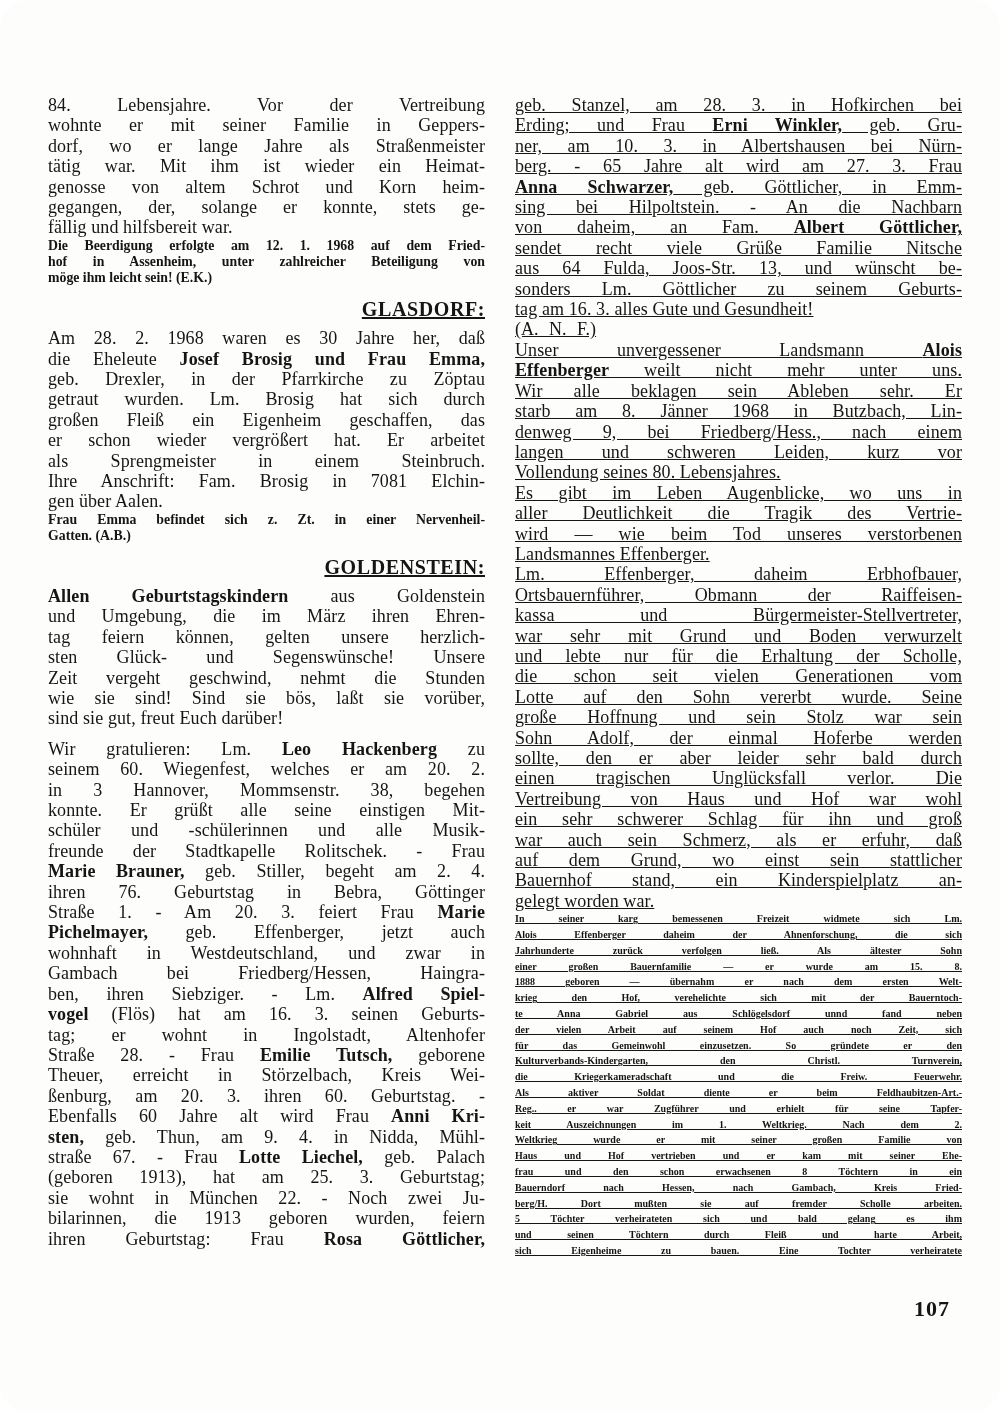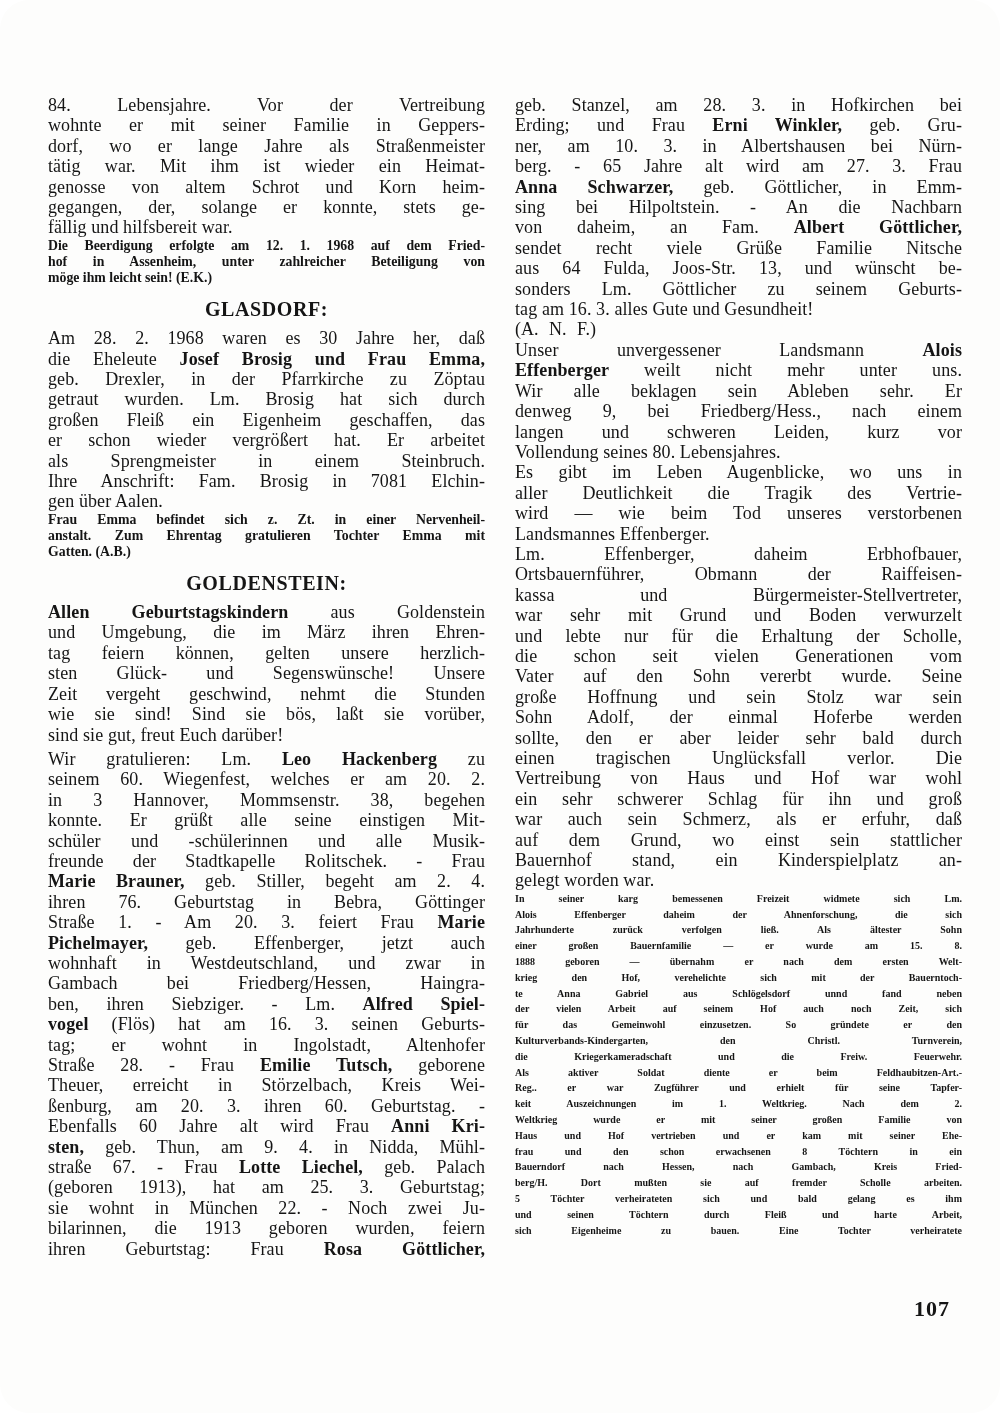--- a/index.html
+++ b/index.html
@@ -12,21 +12,21 @@
     overflow:hidden;
     border-radius:29px;
   }
   .columns{
     display:flex;
     padding:95px 0 0 48px;
     gap:30px;
   }
   .col{box-sizing:border-box;}
   .col-left{width:437px;}
-  .col-right{width:447px;}
+  .col-right{width:447px;text-decoration:underline;}
   .block{margin:0;}
   .block .line{
     text-align:justify;
     white-space:normal;
   }
   .block.body .line{
     font-size:18px;
     line-height:20.4px;
     letter-spacing:0.1px;
   }
@@ -43,28 +43,28 @@
   .line.jl{
     text-align-last:justify;
     -moz-text-align-last:justify;
   }
   .block.heading{
     font-size:20px;
     font-weight:bold;
     letter-spacing:0.6px;
     margin:12px 0 7px 0;
   }
-  .block.heading .line{text-align:center;}
+  .block.heading .line{text-align:right;text-decoration:underline;}
   .block.signature .line{
     font-size:18px;
     line-height:20.4px;
     text-align:left;
     word-spacing:6px;
   }
-  .block.spaced{margin-top:4px;}
+  .block.spaced{margin-top:10px;}
   .page-number{
     position:absolute;
     top:1296px;
     right:50px;
     font-size:22px;
     font-weight:bold;
     letter-spacing:1px;
   }
   b{font-weight:bold;}
 </style>
@@ -97,21 +97,20 @@
           <div class="line jl"><span>geb. Drexler, in der Pfarrkirche zu Zöptau</span></div>
           <div class="line jl"><span>getraut wurden. Lm. Brosig hat sich durch</span></div>
           <div class="line jl"><span>großen Fleiß ein Eigenheim geschaffen, das</span></div>
           <div class="line jl"><span>er schon wieder vergrößert hat. Er arbeitet</span></div>
           <div class="line jl"><span>als Sprengmeister in einem Steinbruch.</span></div>
           <div class="line jl"><span>Ihre Anschrift: Fam. Brosig in 7081 Elchin-</span></div>
           <div class="line"><span>gen über Aalen.</span></div>
         </div>
         <div class="block small">
           <div class="line jl"><span>Frau Emma befindet sich z. Zt. in einer Nervenheil-</span></div>
-          <div class="line jl"><span>anstalt. Zum Ehrentag gratulieren Tochter Emma mit</span></div>
           <div class="line"><span>Gatten. (A.B.)</span></div>
         </div>
         <div class="block heading">
           <div class="line"><span>GOLDENSTEIN:</span></div>
         </div>
         <div class="block body">
           <div class="line jl"><b>Allen Geburtstagskindern</b><span> aus Goldenstein</span></div>
           <div class="line jl"><span>und Umgebung, die im März ihren Ehren-</span></div>
           <div class="line jl"><span>tag feiern können, gelten unsere herzlich-</span></div>
           <div class="line jl"><span>sten Glück- und Segenswünsche! Unsere</span></div>
@@ -161,38 +160,39 @@
           <div class="line jl"><span>sonders Lm. Göttlicher zu seinem Geburts-</span></div>
           <div class="line"><span>tag am 16. 3. alles Gute und Gesundheit!</span></div>
         </div>
         <div class="block signature">
           <div class="line"><span>(A. N. F.)</span></div>
         </div>
         <div class="block body">
           <div class="line jl"><span>Unser unvergessener Landsmann </span><b>Alois</b></div>
           <div class="line jl"><b>Effenberger</b><span> weilt nicht mehr unter uns.</span></div>
           <div class="line jl"><span>Wir alle beklagen sein Ableben sehr. Er</span></div>
+          <div class="line jl"><span>starb am 8. Jänner 1968 in Butzbach, Lin-</span></div>
           <div class="line jl"><span>denweg 9, bei Friedberg/Hess., nach einem</span></div>
           <div class="line jl"><span>langen und schweren Leiden, kurz vor</span></div>
           <div class="line"><span>Vollendung seines 80. Lebensjahres.</span></div>
         </div>
         <div class="block body">
           <div class="line jl"><span>Es gibt im Leben Augenblicke, wo uns in</span></div>
           <div class="line jl"><span>aller Deutlichkeit die Tragik des Vertrie-</span></div>
           <div class="line jl"><span>wird — wie beim Tod unseres verstorbenen</span></div>
           <div class="line"><span>Landsmannes Effenberger.</span></div>
         </div>
         <div class="block body">
           <div class="line jl"><span>Lm. Effenberger, daheim Erbhofbauer,</span></div>
           <div class="line jl"><span>Ortsbauernführer, Obmann der Raiffeisen-</span></div>
           <div class="line jl"><span>kassa und Bürgermeister-Stellvertreter,</span></div>
           <div class="line jl"><span>war sehr mit Grund und Boden verwurzelt</span></div>
           <div class="line jl"><span>und lebte nur für die Erhaltung der Scholle,</span></div>
           <div class="line jl"><span>die schon seit vielen Generationen vom</span></div>
-          <div class="line jl"><span>Vater auf den Sohn vererbt wurde. Seine</span></div>
+          <div class="line jl"><span>Lotte auf den Sohn vererbt wurde. Seine</span></div>
           <div class="line jl"><span>große Hoffnung und sein Stolz war sein</span></div>
           <div class="line jl"><span>Sohn Adolf, der einmal Hoferbe werden</span></div>
           <div class="line jl"><span>sollte, den er aber leider sehr bald durch</span></div>
           <div class="line jl"><span>einen tragischen Unglücksfall verlor. Die</span></div>
           <div class="line jl"><span>Vertreibung von Haus und Hof war wohl</span></div>
           <div class="line jl"><span>ein sehr schwerer Schlag für ihn und groß</span></div>
           <div class="line jl"><span>war auch sein Schmerz, als er erfuhr, daß</span></div>
           <div class="line jl"><span>auf dem Grund, wo einst sein stattlicher</span></div>
           <div class="line jl"><span>Bauernhof stand, ein Kinderspielplatz an-</span></div>
           <div class="line"><span>gelegt worden war.</span></div>

